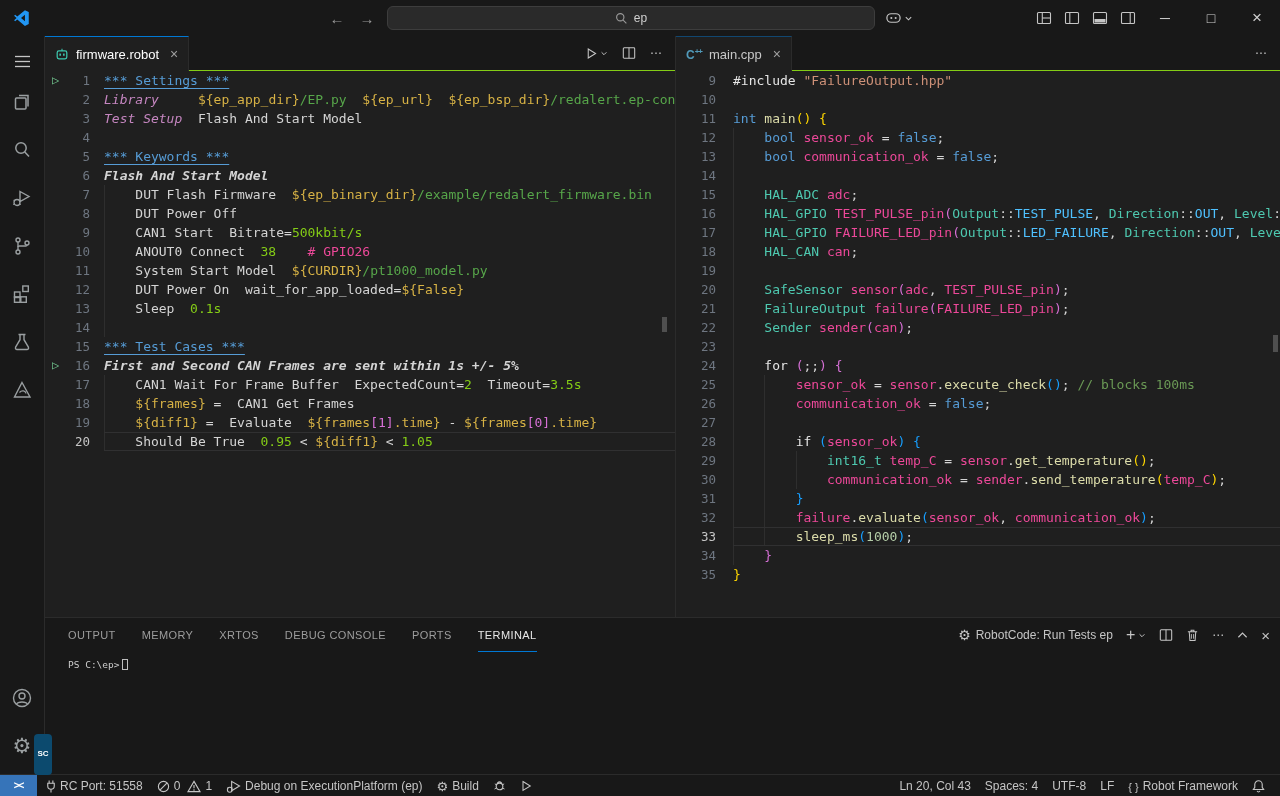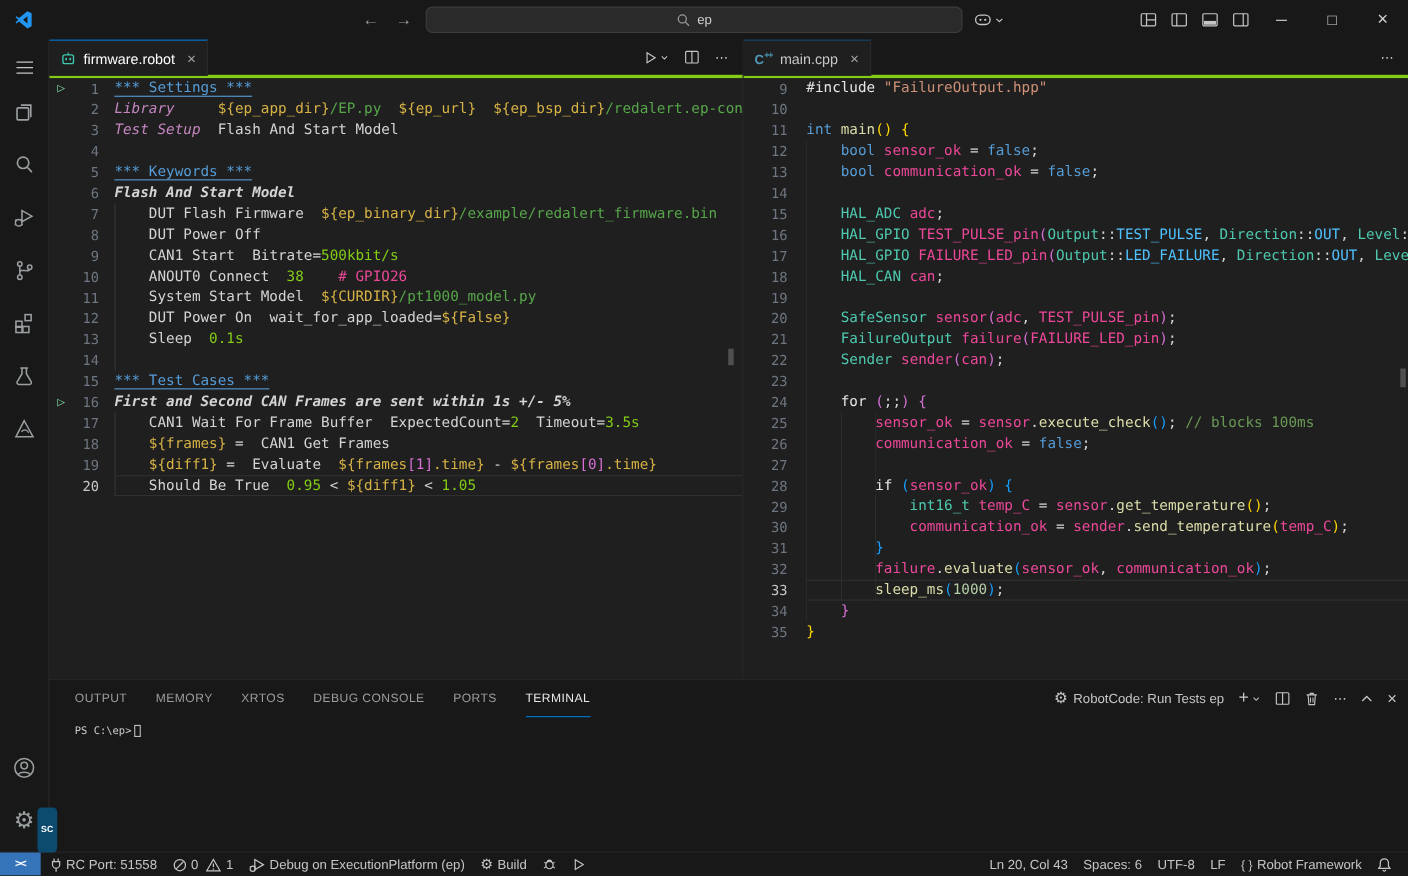--- a/index.html
+++ b/index.html
@@ -23,21 +23,21 @@
   .ab-ic.menu{height:34px;color:#c5c5c5}
   .ab-bottom{margin-top:auto;display:flex;flex-direction:column;align-items:center;padding-bottom:4px}
   .badge-gear{position:relative}
   .sc-badge{position:absolute;right:-7px;bottom:-5px;background:#0c4a6e;color:#fff;font-size:8px;font-weight:bold;padding:16px 3px;border-radius:4px;line-height:1.1}
   .workbench{flex:1;display:flex;flex-direction:column;min-width:0}
   .editors{display:flex;height:581px;min-height:581px}
   .egroup{background:#1f1f1f;display:flex;flex-direction:column;min-width:0;position:relative}
   .eg-l{width:631px;border-right:1px solid #2b2b2b;--gw:59px;--gpad:14px}
   .eg-r{flex:1;--gw:57px;--gpad:17px}
   
-  .tabbar{height:35px;background:#181818;display:flex;align-items:stretch;border-bottom:3px solid #84cc16}
+  .tabbar{height:35px;background:#181818;display:flex;align-items:stretch;border-bottom:1px solid #84cc16}
   .tab{display:flex;align-items:center;gap:7px;padding:0 10px;font-size:13px;background:#1f1f1f;border-right:1px solid #2b2b2b;border-top:1px solid #0078d4;margin-bottom:-1px}
   .eg-r .tab{border-top-color:rgba(0,120,212,.45);color:#c7c7c7}
   .eg-l .tab{color:#fff}
   .tab .close{color:#a0a0a0;font-size:14px;margin-left:4px}
   .tab-actions{margin-left:auto;display:flex;align-items:center;gap:14px;padding-right:12px;color:#c5c5c5}
   .cpp-ic{color:#519aba;font-weight:bold;font-size:12px;line-height:1}
   .cpp-ic .pp{font-size:8px;vertical-align:super;letter-spacing:-1px}
   
   .codearea{position:relative;flex:1;overflow:hidden;cursor:text}
   .cl{display:flex;height:19px;line-height:19px;font-family:"DejaVu Sans Mono",monospace;font-size:13px;white-space:pre;position:relative}
@@ -436,21 +436,21 @@
         </svg>
     </span>
     <span class="sbi">
       <svg width="12" height="12" viewBox="0 0 14 14">
           <polygon points="3.5,1.8 12,7 3.5,12.2" fill="none" stroke="#c5c5c5" stroke-width="1.2"></polygon>
         </svg>
     </span>
   </div>
   <div class="sb-right">
     <span class="sbi">Ln 20, Col 43</span>
-    <span class="sbi">Spaces: 6</span>
+    <span class="sbi">Spaces: 4</span>
     <span class="sbi">UTF-8</span>
     <span class="sbi">LF</span>
     <span class="sbi">
       <span style="font-size:11px">{ }</span>
       <span>Robot Framework</span>
     </span>
     <span class="sbi">
       <svg width="13" height="14" viewBox="0 0 14 15">
           <path d="M7 1.8 a4 4 0 0 1 4 4 v3.2 l1.5 2.2 H1.5 L3 9 V5.8 a4 4 0 0 1 4 -4 Z" fill="none" stroke="#c5c5c5" stroke-width="1.2"></path>
           <path d="M5.5 12.8 a1.6 1.6 0 0 0 3 0" fill="none" stroke="#c5c5c5" stroke-width="1.1"></path>

